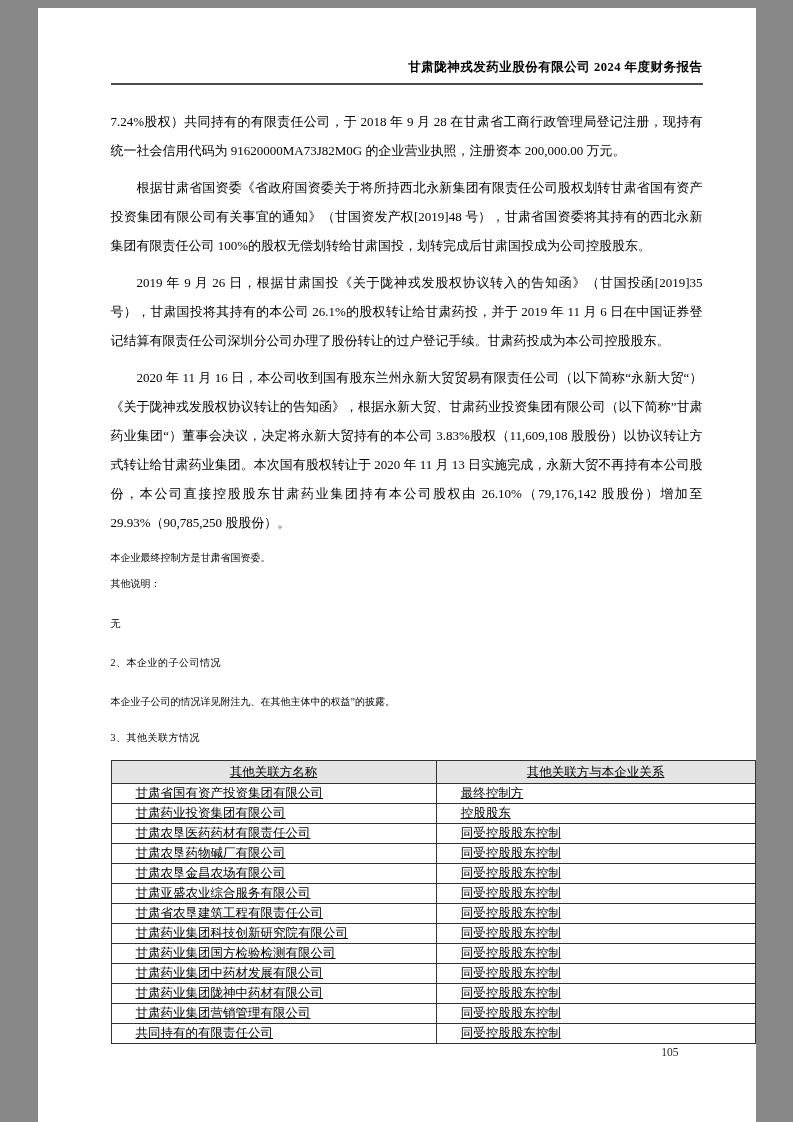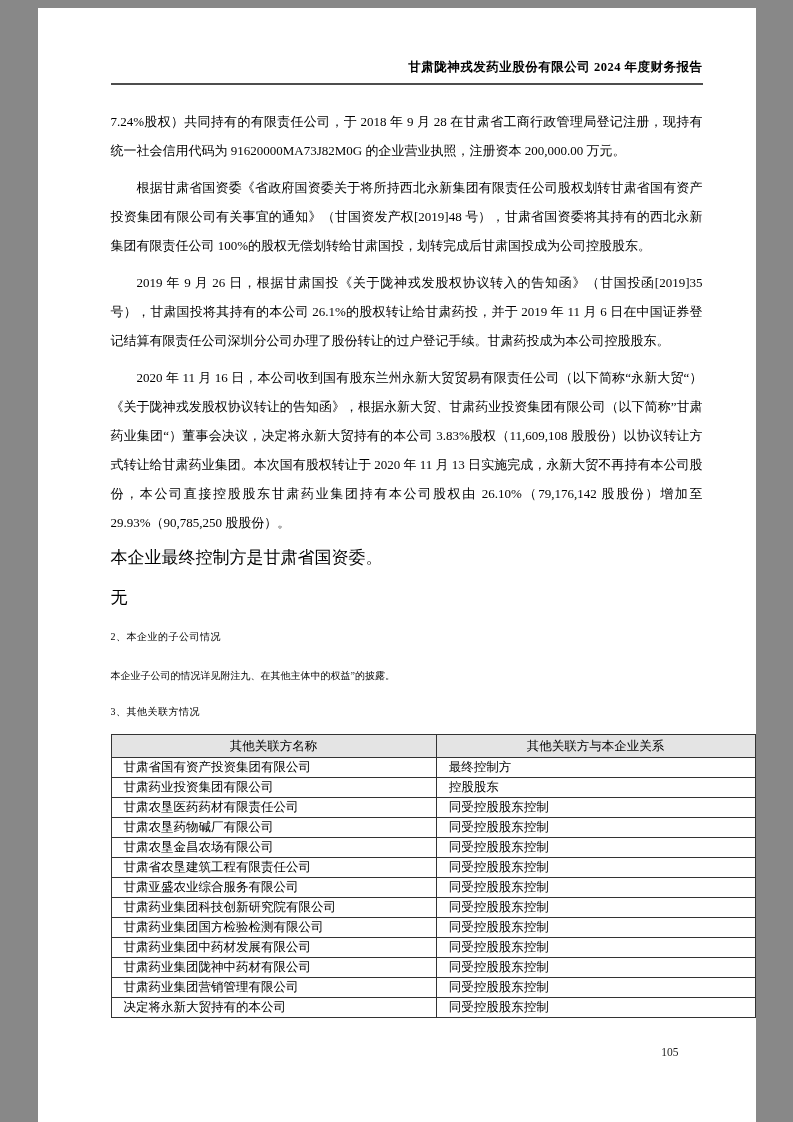--- a/index.html
+++ b/index.html
@@ -25,21 +25,21 @@
   }
   .body-text{margin-top:22px;}
   p.para{
     font-size:13px;
     line-height:29px;
     text-align:justify;
     margin:0 0 8px 0;
   }
   p.para.indent{text-indent:2em;}
   p.tight{
-    font-size:17px;
+    font-size:10px;
     line-height:26px;
     margin:0;
     text-align:left;
   }
   p.none-line{margin-top:14px;}
   h2.sec-heading{
     font-size:10px;
     font-weight:normal;
     margin:16px 0 0 0;
     line-height:20px;
@@ -54,24 +54,25 @@
   table.rel-table{
     width:645px;
     margin-top:12px;
     border-collapse:collapse;
     table-layout:fixed;
     font-size:12.5px;
   }
   table.rel-table th,
   table.rel-table td{
     border:1px solid #333;
-    padding:2px 12px;
+    padding:2px 24px;
     line-height:15px;
     overflow:hidden;
     white-space:nowrap;
+    text-decoration:underline;
   }
   table.rel-table th{
     background:#e4e4e4;
     font-weight:normal;
     text-align:center;
     height:18px;
   }
   table.rel-table td{height:13.5px;text-align:left;}
   table.rel-table col.c1{width:50.5%;}
   table.rel-table col.c2{width:49.5%;}
@@ -96,20 +97,21 @@
 
 
     <p class="para indent">根据甘肃省国资委《省政府国资委关于将所持西北永新集团有限责任公司股权划转甘肃省国有资产投资集团有限公司有关事宜的通知》（甘国资发产权[2019]48 号），甘肃省国资委将其持有的西北永新集团有限责任公司 100%的股权无偿划转给甘肃国投，划转完成后甘肃国投成为公司控股股东。</p>
 
     <p class="para indent">2019 年 9 月 26 日，根据甘肃国投《关于陇神戎发股权协议转入的告知函》（甘国投函[2019]35 号），甘肃国投将其持有的本公司 26.1%的股权转让给甘肃药投，并于 2019 年 11 月 6 日在中国证券登记结算有限责任公司深圳分公司办理了股份转让的过户登记手续。甘肃药投成为本公司控股股东。</p>
 
     <p class="para indent">2020 年 11 月 16 日，本公司收到国有股东兰州永新大贸贸易有限责任公司（以下简称“永新大贸“）《关于陇神戎发股权协议转让的告知函》，根据永新大贸、甘肃药业投资集团有限公司（以下简称”甘肃药业集团“）董事会决议，决定将永新大贸持有的本公司 3.83%股权（11,609,108 股股份）以协议转让方式转让给甘肃药业集团。本次国有股权转让于 2020 年 11 月 13 日实施完成，永新大贸不再持有本公司股份，本公司直接控股股东甘肃药业集团持有本公司股权由 26.10%（79,176,142 股股份）增加至 29.93%（90,785,250 股股份）。</p>
 
     <p class="tight">本企业最终控制方是甘肃省国资委。</p>
 
+    <p class="tight">其他说明：</p>
 
     <p class="tight none-line">无</p>
 
     <h2 class="sec-heading">2、本企业的子公司情况</h2>
 
     <p class="sec-body">本企业子公司的情况详见附注九、在其他主体中的权益”的披露。</p>
 
     <h2 class="sec-heading second">3、其他关联方情况</h2>
 
     <table class="rel-table">
@@ -138,25 +140,25 @@
           </tr>
           <tr>
             <td>甘肃农垦药物碱厂有限公司</td>
             <td>同受控股股东控制</td>
           </tr>
           <tr>
             <td>甘肃农垦金昌农场有限公司</td>
             <td>同受控股股东控制</td>
           </tr>
           <tr>
-            <td>甘肃省农垦建筑工程有限责任公司</td>
+            <td>甘肃亚盛农业综合服务有限公司</td>
             <td>同受控股股东控制</td>
           </tr>
           <tr>
-            <td>甘肃亚盛农业综合服务有限公司</td>
+            <td>甘肃省农垦建筑工程有限责任公司</td>
             <td>同受控股股东控制</td>
           </tr>
           <tr>
             <td>甘肃药业集团科技创新研究院有限公司</td>
             <td>同受控股股东控制</td>
           </tr>
           <tr>
             <td>甘肃药业集团国方检验检测有限公司</td>
             <td>同受控股股东控制</td>
           </tr>
@@ -166,21 +168,21 @@
           </tr>
           <tr>
             <td>甘肃药业集团陇神中药材有限公司</td>
             <td>同受控股股东控制</td>
           </tr>
           <tr>
             <td>甘肃药业集团营销管理有限公司</td>
             <td>同受控股股东控制</td>
           </tr>
           <tr>
-            <td>决定将永新大贸持有的本公司</td>
+            <td>共同持有的有限责任公司</td>
             <td>同受控股股东控制</td>
           </tr>
         </tbody>
     </table>
 
   </div>
 
   <div class="page-number">105</div>
 
 </div>

